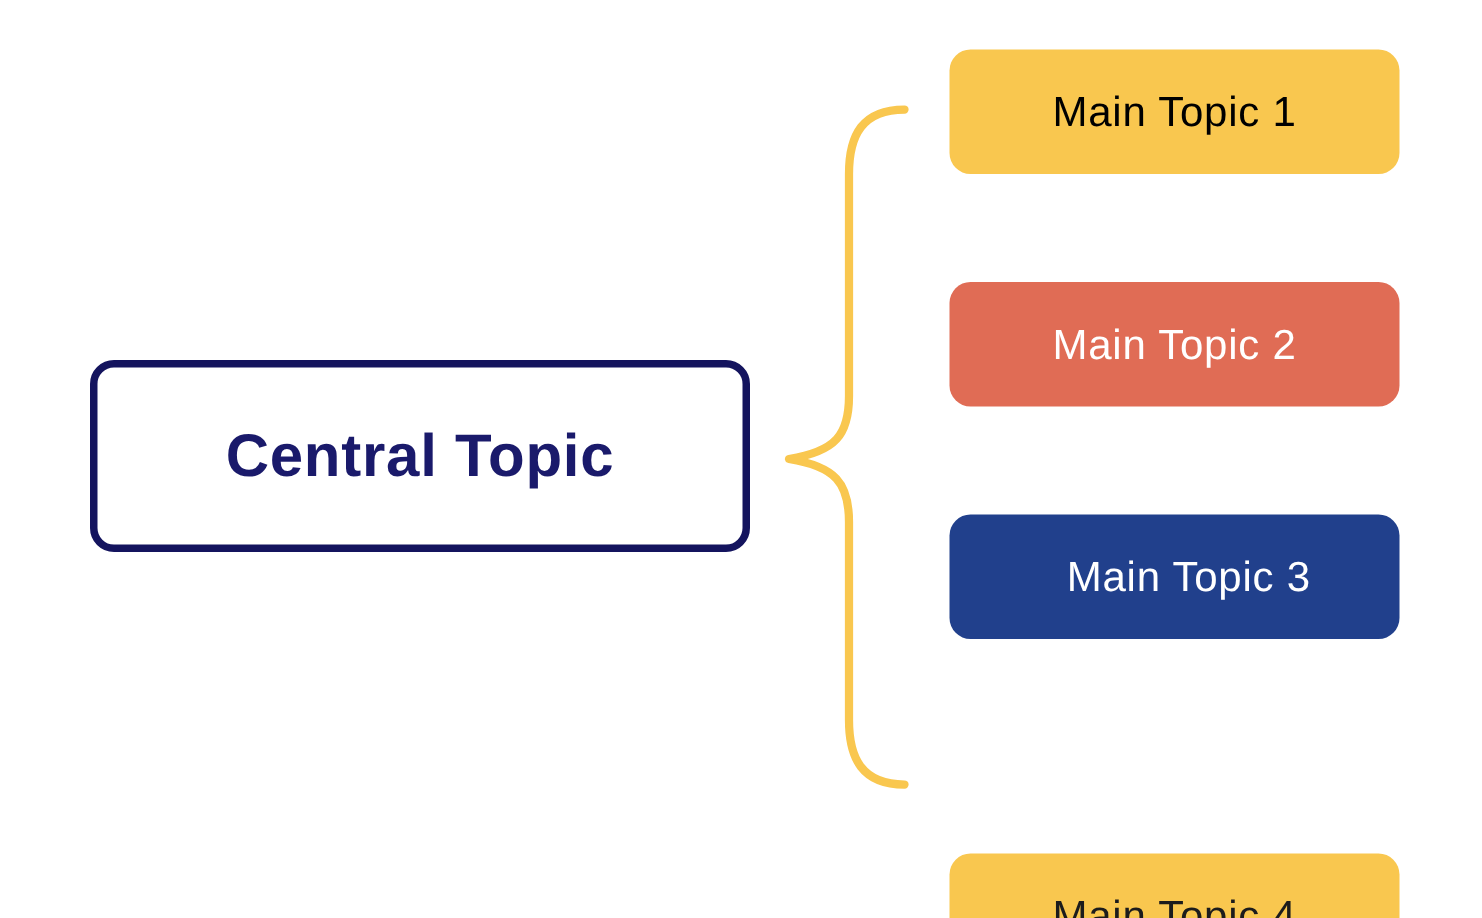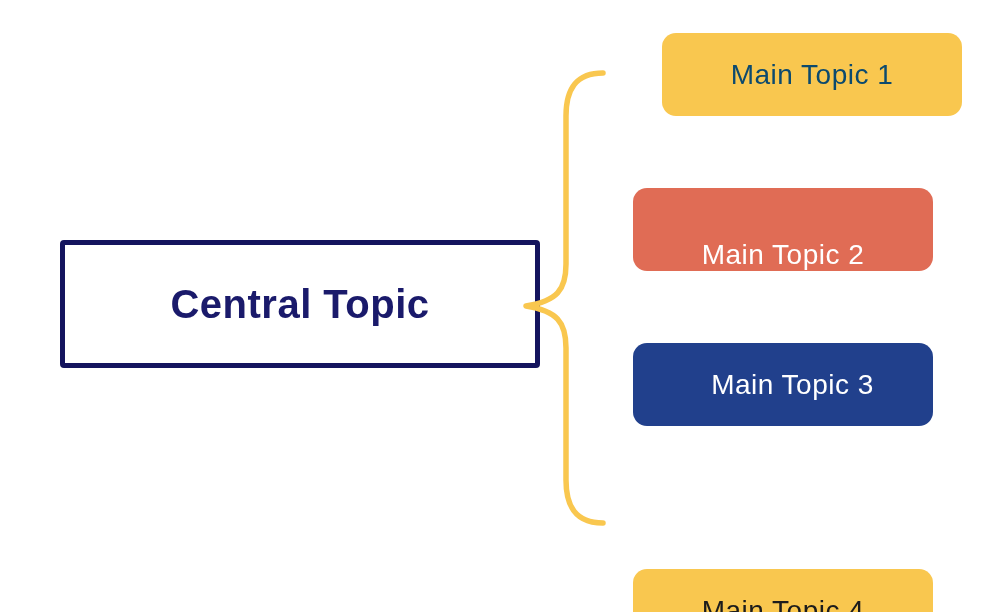--- a/index.html
+++ b/index.html
@@ -12,26 +12,26 @@
     position: relative;
     width: 988px;
     height: 612px;
     background: #ffffff;
     overflow: hidden;
   }
   .central-node {
     position: absolute;
     left: 60px;
     top: 240px;
-    width: 480px;
+    width: 440px;
     height: 128px;
     background: #ffffff;
     border-style: solid;
     border-width: 5px;
-    border-radius: 4px;
+    border-radius: 16px;
     display: flex;
     align-items: center;
     justify-content: center;
   }
   .central-node .node-label {
     font-size: 40px;
     font-weight: 700;
     letter-spacing: 0.5px;
   }
   .topic-node {
@@ -43,21 +43,21 @@
     display: flex;
     align-items: center;
     justify-content: center;
   }
   .topic-node .node-label {
     font-size: 28px;
     font-weight: 400;
     letter-spacing: 0.5px;
   }
   .topic-1 { top: 33px; }
-  .topic-2 { top: 188px; align-items: flex-end; }
+  .topic-2 { top: 188px; }
   .topic-3 { top: 343px; }
   .topic-4 { top: 526px; margin-top: 43px; }
   .brace-svg {
     position: absolute;
     left: 513px;
     top: 56px;
     width: 100px;
     height: 500px;
   }
   .brace-path {
@@ -79,21 +79,21 @@
   <svg class="brace-svg" viewBox="0 0 100 500" aria-hidden="true">
     <path class="brace-path" d="M 90 17
              C 62 17 53 34 53 60
              L 53 208
              C 53 234 44 245 13 250
              C 44 255 53 266 53 292
              L 53 424
              C 53 450 62 467 90 467" style="stroke: rgb(249, 199, 79);"></path>
   </svg>
 
-  <div class="topic-node topic-1" style="background-color: rgb(249, 199, 79); color: #0c4a6e; margin-left: 29px;">
+  <div class="topic-node topic-1" style="background-color: rgb(249, 199, 79); color: #000000;">
     <span class="node-label">Main Topic 1</span>
   </div>
 
   <div class="topic-node topic-2" style="background-color: rgb(224, 108, 85); color: rgb(255, 255, 255);">
     <span class="node-label">Main Topic 2</span>
   </div>
 
   <div class="topic-node topic-3" style="background-color: rgb(33, 64, 140); color: rgb(255, 255, 255); padding-left: 19px;">
     <span class="node-label">Main Topic 3</span>
   </div>

